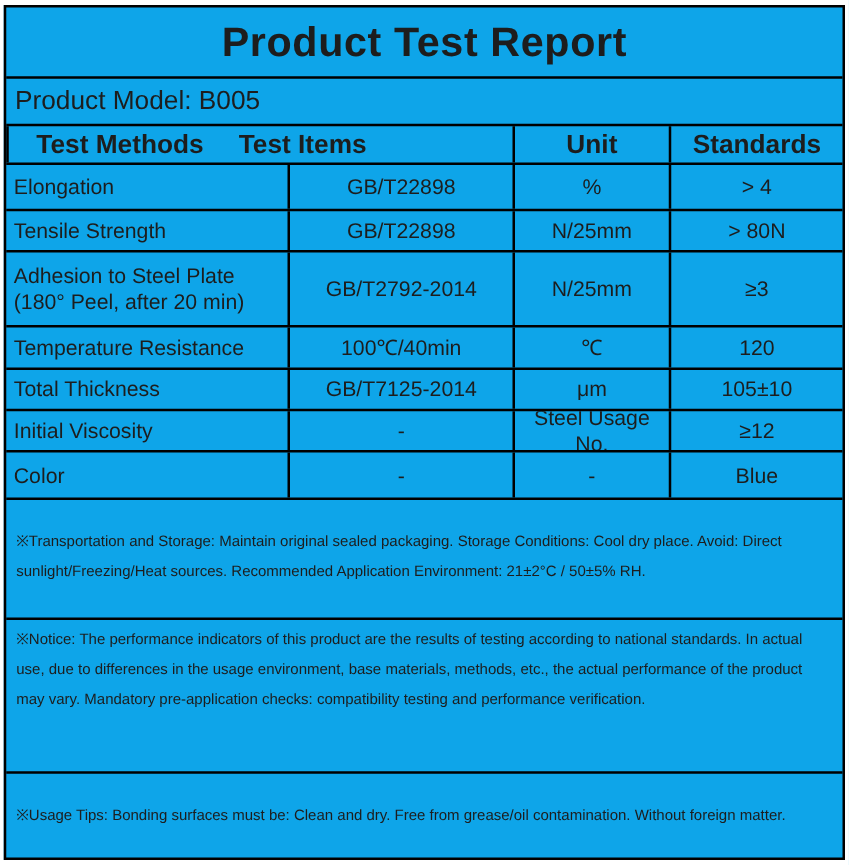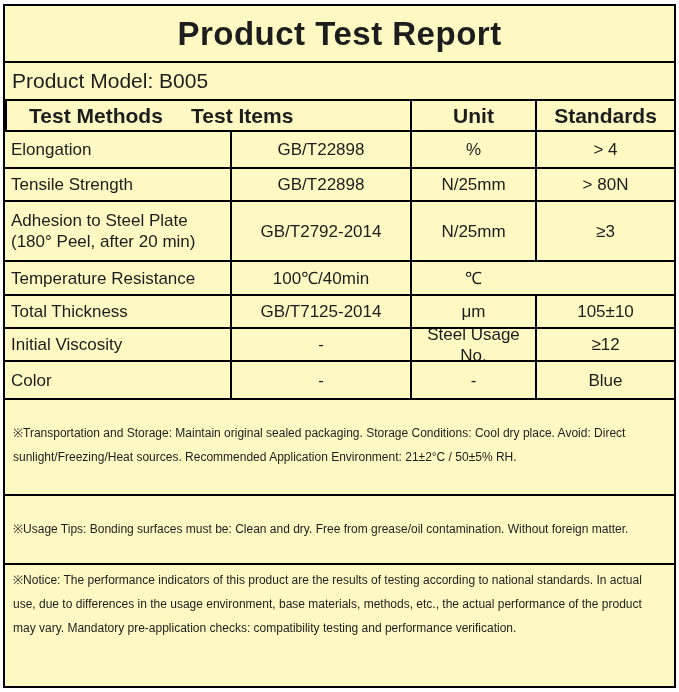--- a/index.html
+++ b/index.html
@@ -10,21 +10,21 @@
     color: #1d1d1d;
     position: relative;
   }
   .sheet {
     position: absolute;
     left: 3px; top: 4px;
     width: 673px; height: 684px;
     border: 2px solid #000;
     display: flex;
     flex-direction: column;
-    background: #fef9c3;
+    background: #0ea5e9;
   }
   .sec { border-top: 2px solid #000; flex: 0 0 auto; }
   .sec:first-child { border-top: none; }
 
   .title-row {
     height: 55px;
     display: flex; align-items: center; justify-content: center;
     font-weight: bold; font-size: 33px; letter-spacing: 0.5px;
   }
   .model-row {
@@ -103,20 +103,21 @@
     <div class="c c1">Adhesion to Steel Plate (180° Peel, after 20 min)</div>
     <div class="c c2">GB/T2792-2014</div>
     <div class="c c3">N/25mm</div>
     <div class="c c4">≥3</div>
   </div>
 
   <div class="sec trow r-std">
     <div class="c c1">Temperature Resistance</div>
     <div class="c c2">100℃/40min</div>
     <div class="c c3">℃</div>
+    <div class="c c4">120</div>
   </div>
 
   <div class="sec trow r-th">
     <div class="c c1">Total Thickness</div>
     <div class="c c2">GB/T7125-2014</div>
     <div class="c c3">μm</div>
     <div class="c c4">105±10</div>
   </div>
 
   <div class="sec trow r-iv">
@@ -128,17 +129,17 @@
 
   <div class="sec trow r-col">
     <div class="c c1">Color</div>
     <div class="c c2">-</div>
     <div class="c c3">-</div>
     <div class="c c4">Blue</div>
   </div>
 
   <div class="sec note note-1">※Transportation and Storage: Maintain original sealed packaging. Storage Conditions: Cool dry place. Avoid: Direct sunlight/Freezing/Heat sources. Recommended Application Environment: 21±2°C / 50±5% RH.</div>
 
+  <div class="sec note note-3">※Notice: The performance indicators of this product are the results of testing according to national standards. In actual use, due to differences in the usage environment, base materials, methods, etc., the actual performance of the product may vary. Mandatory pre-application checks: compatibility testing and performance verification.</div>
+
   <div class="sec note note-2">※Usage Tips: Bonding surfaces must be: Clean and dry. Free from grease/oil contamination. Without foreign matter.</div>
-
-  <div class="sec note note-3">※Notice: The performance indicators of this product are the results of testing according to national standards. In actual use, due to differences in the usage environment, base materials, methods, etc., the actual performance of the product may vary. Mandatory pre-application checks: compatibility testing and performance verification.</div>
 
 </div>
 
 </body></html>

